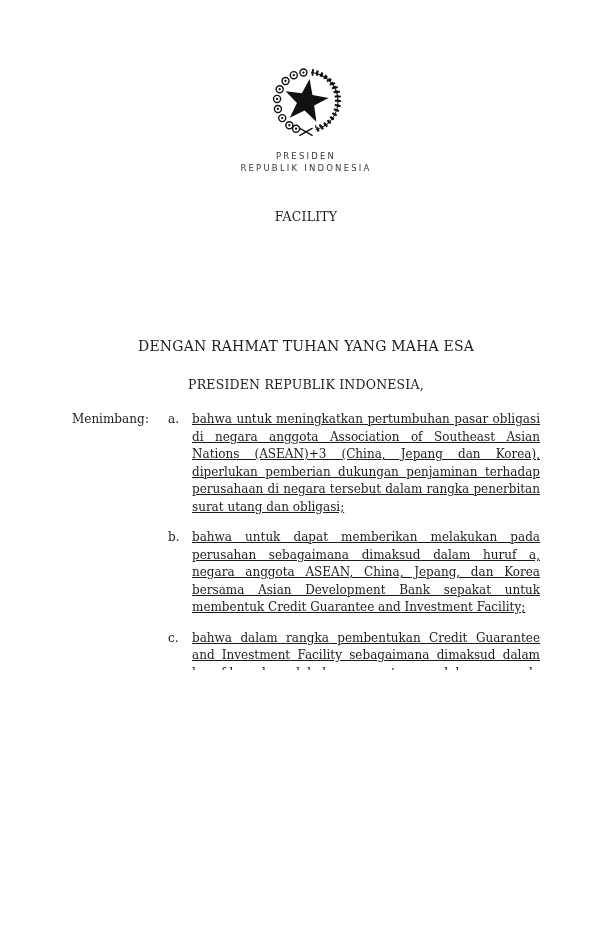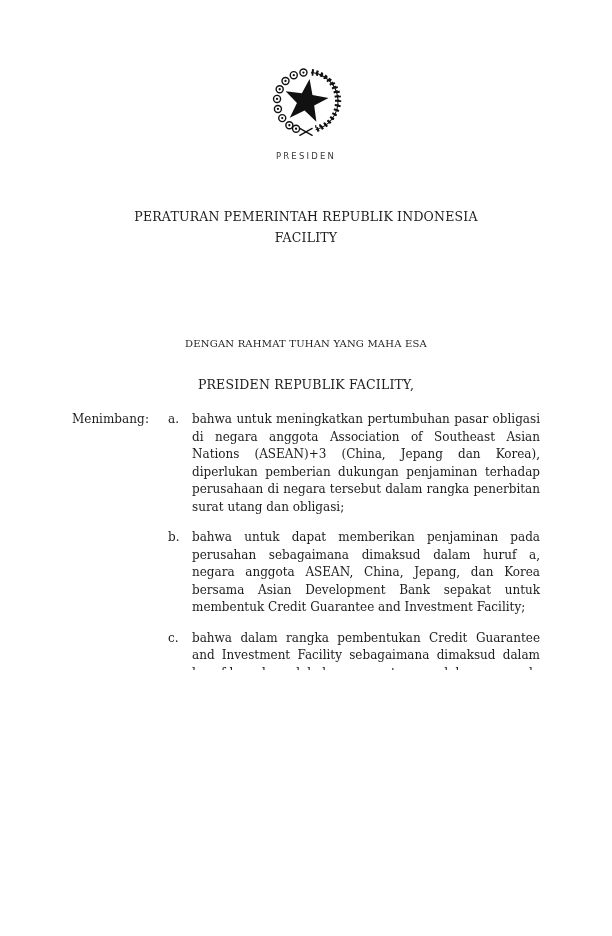--- a/index.html
+++ b/index.html
@@ -57,21 +57,21 @@
     letter-spacing: 0.2px;
     color: #1c1c1c;
   }
 
   .invocation {
     position: absolute;
     top: 338px;
     left: 36px;
     right: 36px;
     text-align: center;
-    font-size: 10px;
+    font-size: 14px;
     letter-spacing: 0.2px;
   }
   .authority {
     position: absolute;
     top: 377px;
     left: 36px;
     right: 36px;
     text-align: center;
     font-size: 12.5px;
     letter-spacing: 0.2px;
@@ -95,20 +95,21 @@
   .c-item {
     display: grid;
     grid-template-columns: 24px 1fr;
     margin-bottom: 13px;
   }
   .c-item:last-child { margin-bottom: 0; }
   .c-item-letter { text-align: left; }
   .c-item-text {
     text-align: justify;
     hyphens: none;
+    text-decoration: underline;
   }
 
   
   .catchword {
     position: absolute;
     top: 766px;
     left: 72px;
     width: 468px;
     text-align: right;
     font-size: 12px;
@@ -156,41 +157,41 @@
 
       <g stroke="#111111" stroke-width="1.5" stroke-linecap="round">
         <line x1="43" y1="80.5" x2="57" y2="72.5"></line>
         <line x1="43" y1="72.5" x2="57" y2="80.5"></line>
       </g>
     </svg>
   </div>
 
   <div class="seal-text">
     <div>PRESIDEN</div>
+    <div>REPUBLIK INDONESIA</div>
   </div>
 
   <div class="title-block">
-    <div>PERATURAN PEMERINTAH REPUBLIK INDONESIA</div>
     <div>FACILITY</div>
   </div>
 
   <div class="invocation">DENGAN RAHMAT TUHAN YANG MAHA ESA</div>
-  <div class="authority">PRESIDEN REPUBLIK FACILITY,</div>
+  <div class="authority">PRESIDEN REPUBLIK INDONESIA,</div>
 
   <div class="considerations">
     <div class="c-label">Menimbang</div>
     <div class="c-colon">:</div>
     <div class="c-items">
       <div class="c-item">
         <div class="c-item-letter">a.</div>
         <div class="c-item-text">bahwa untuk meningkatkan pertumbuhan pasar obligasi di negara anggota Association of Southeast Asian Nations (ASEAN)+3 (China, Jepang dan Korea), diperlukan pemberian dukungan penjaminan terhadap perusahaan di negara tersebut dalam rangka penerbitan surat utang dan obligasi;</div>
       </div>
       <div class="c-item">
         <div class="c-item-letter">b.</div>
-        <div class="c-item-text">bahwa untuk dapat memberikan penjaminan pada perusahan sebagaimana dimaksud dalam huruf a, negara anggota ASEAN, China, Jepang, dan Korea bersama Asian Development Bank sepakat untuk membentuk Credit Guarantee and Investment Facility;</div>
+        <div class="c-item-text">bahwa untuk dapat memberikan melakukan pada perusahan sebagaimana dimaksud dalam huruf a, negara anggota ASEAN, China, Jepang, dan Korea bersama Asian Development Bank sepakat untuk membentuk Credit Guarantee and Investment Facility;</div>
       </div>
       <div class="c-item">
         <div class="c-item-letter">c.</div>
         <div class="c-item-text">bahwa dalam rangka pembentukan Credit Guarantee and Investment Facility sebagaimana dimaksud dalam huruf b perlu melakukan penyertaan modal negara pada Credit Guarantee and Investment Facility yang bersumber dari Anggaran Pendapatan dan Belanja Negara Tahun Anggaran 2008;</div>
       </div>
     </div>
   </div>
 
   <div class="catchword">d.  bahwa . . .</div>
 

